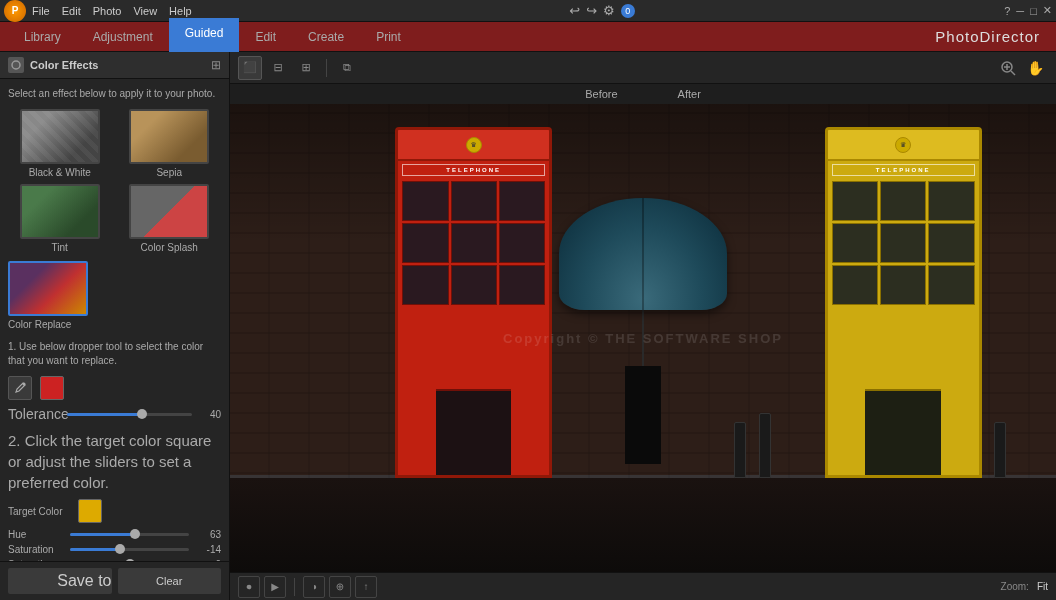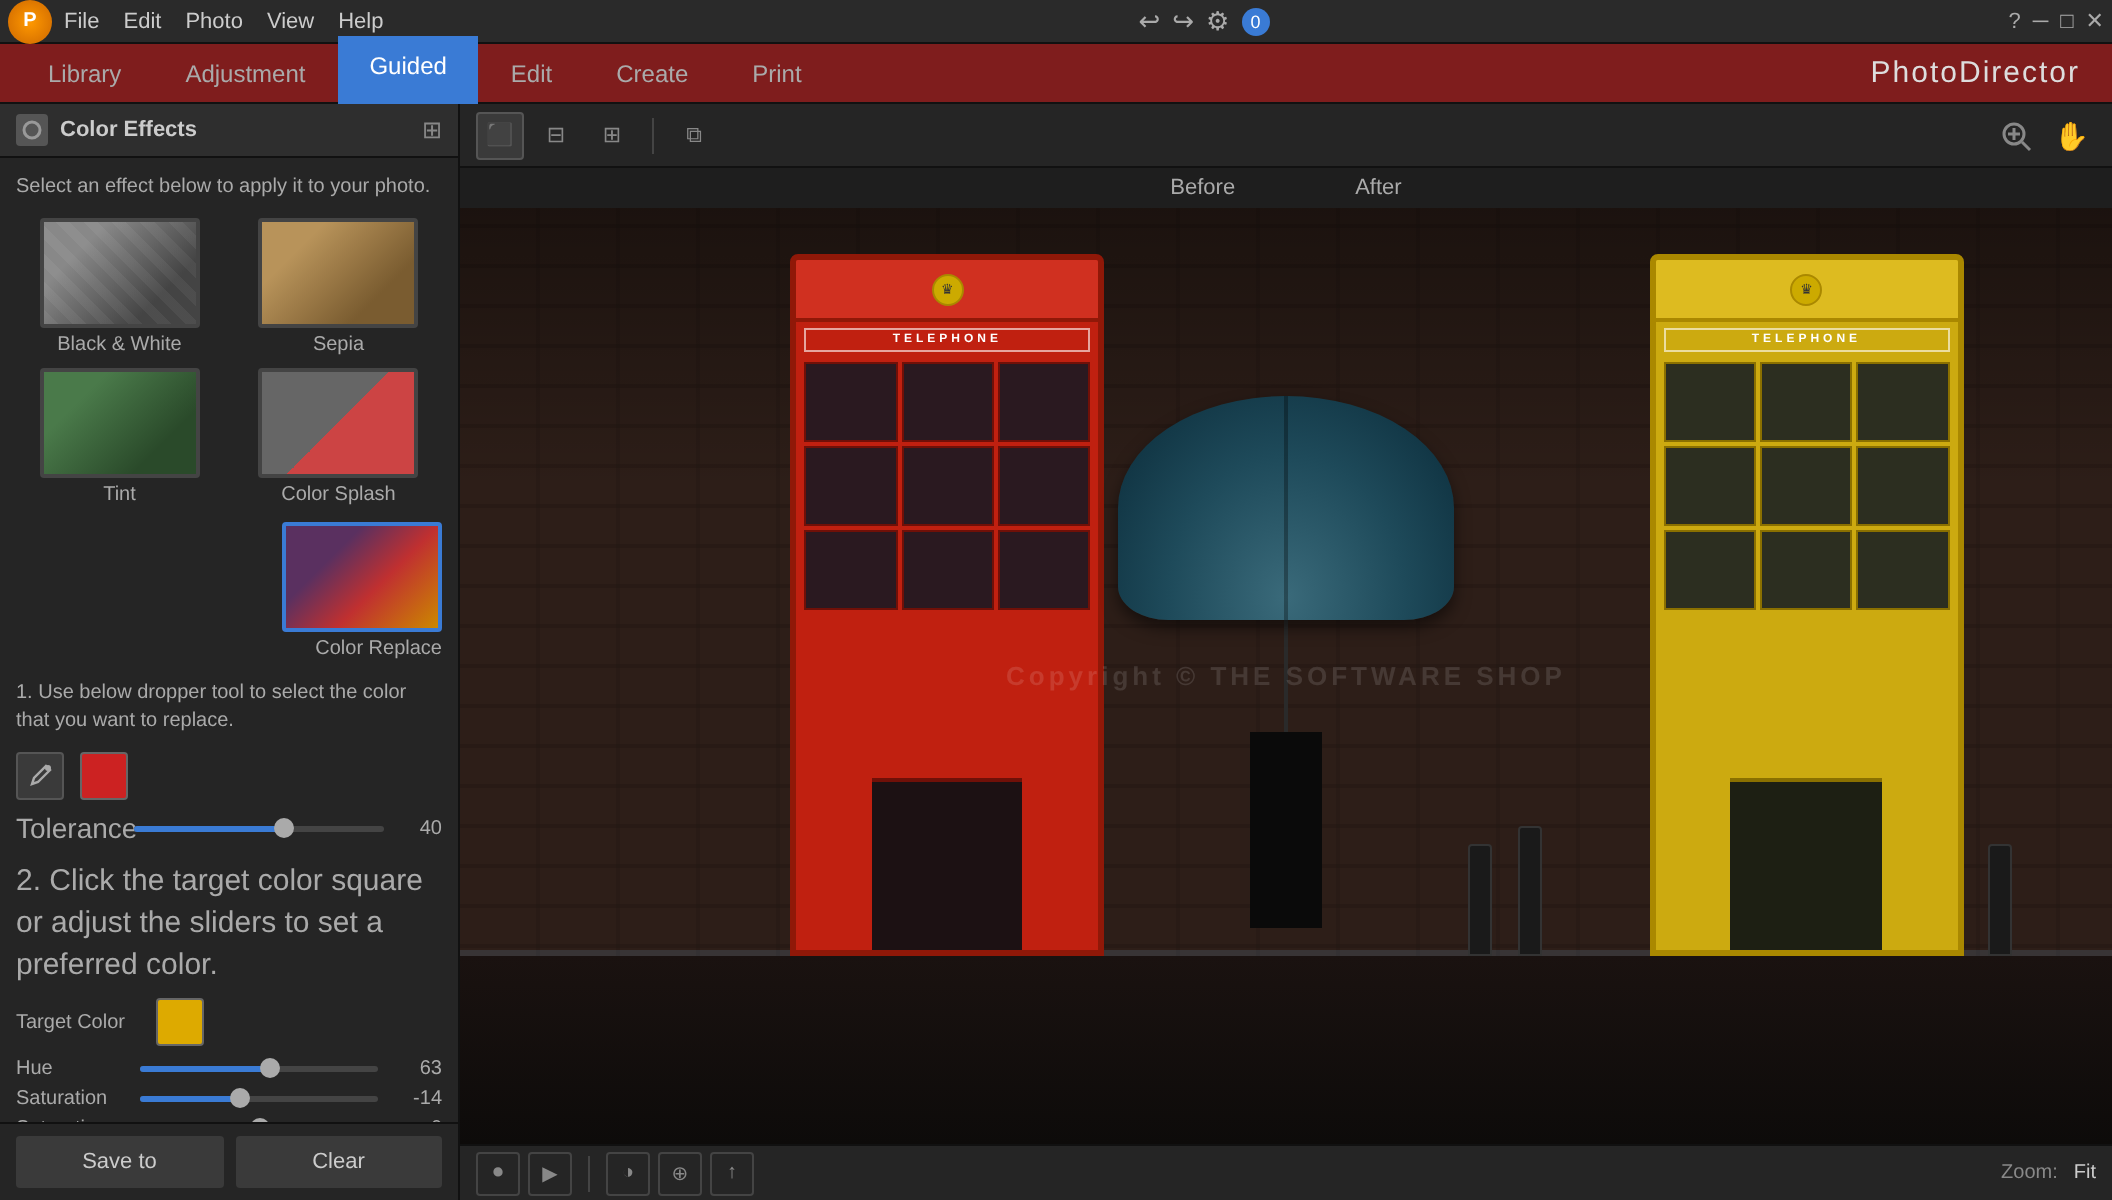--- a/index.html
+++ b/index.html
@@ -90,21 +90,21 @@
           <span style="color:#aaa;font-size:10px;margin-top:3px;">Tint</span>
         </div>
 
         <div style="display:flex;flex-direction:column;align-items:center;cursor:pointer;">
           <div style="width:80px;height:55px;background:linear-gradient(135deg,#666 50%,#c44 50%);border-radius:2px;border:2px solid #444;overflow:hidden;"></div>
           <span style="color:#aaa;font-size:10px;margin-top:3px;">Color Splash</span>
         </div>
 
       </div>
 
-      <div style="display:flex;flex-direction:column;align-items:flex-end;cursor:pointer;margin-bottom:10px;">
+      <div style="display:flex;flex-direction:column;align-items:flex-start;cursor:pointer;margin-bottom:10px;">
         <div style="width:80px;height:55px;border-radius:2px;border:2px solid #3a7bd5;overflow:hidden;background:linear-gradient(135deg,#5a3060 30%,#c03030 60%,#cc8800 100%);"></div>
         <span style="color:#aaa;font-size:10px;margin-top:3px;">Color Replace</span>
       </div>
 
       <p style="color:#aaa;font-size:10px;margin-bottom:8px;line-height:1.4;">1. Use below dropper tool to select the color that you want to replace.</p>
 
       <div style="display:flex;align-items:center;gap:8px;margin:6px 0;">
         <div style="width:24px;height:24px;background:#3a3a3a;border:1px solid #555;border-radius:2px;display:flex;align-items:center;justify-content:center;cursor:pointer;font-size:12px;color:#aaa;">
           <svg width="14" height="14" viewBox="0 0 14 14">
               <path d="M10 2 L12 4 L6 10 L3 11 L4 8 Z" fill="none" stroke="#aaa" stroke-width="1.2"></path>
@@ -153,21 +153,21 @@
         <div style="flex:1;height:3px;background:#444;border-radius:2px;position:relative;margin:0 4px;">
           <div style="height:100%;width:50%;background:#3a7bd5;border-radius:2px;"></div>
           <div style="position:absolute;top:-4px;left:50%;width:10px;height:10px;background:#aaa;border-radius:50%;transform:translateX(-50%);cursor:pointer;"></div>
         </div>
         <span style="color:#aaa;font-size:10px;width:28px;text-align:right;">0</span>
       </div>
 
     </div>
 
     <div style="padding:6px 8px;border-top:1px solid #111;display:flex;gap:6px;">
-      <button style="flex:1;height:26px;border:none;border-radius:2px;cursor:pointer;font-size:11px;background:#3a3a3a;color:#ccc;">Save to</button>
+      <button style="flex:1;height:26px;border:none;border-radius:2px;cursor:pointer;font-size:16px;background:#3a3a3a;color:#ccc;text-align:right;">Save to</button>
       <button style="flex:1;height:26px;border:none;border-radius:2px;cursor:pointer;font-size:11px;background:#3a3a3a;color:#ccc;">Clear</button>
     </div>
 
   </div>
 
   <div id="canvas-area" style="flex:1;background:#1a1a1a;display:flex;flex-direction:column;">
 
     <div style="display:flex;align-items:center;background:#252525;height:32px;padding:0 8px;border-bottom:1px solid #111;gap:4px;">
       <div style="width:24px;height:24px;background:#3a3a3a;border:1px solid #555;border-radius:2px;cursor:pointer;display:flex;align-items:center;justify-content:center;color:#888;font-size:11px;">⬛</div>
       <div style="width:24px;height:24px;background:transparent;border:1px solid transparent;border-radius:2px;cursor:pointer;display:flex;align-items:center;justify-content:center;color:#888;font-size:11px;">⊟</div>

